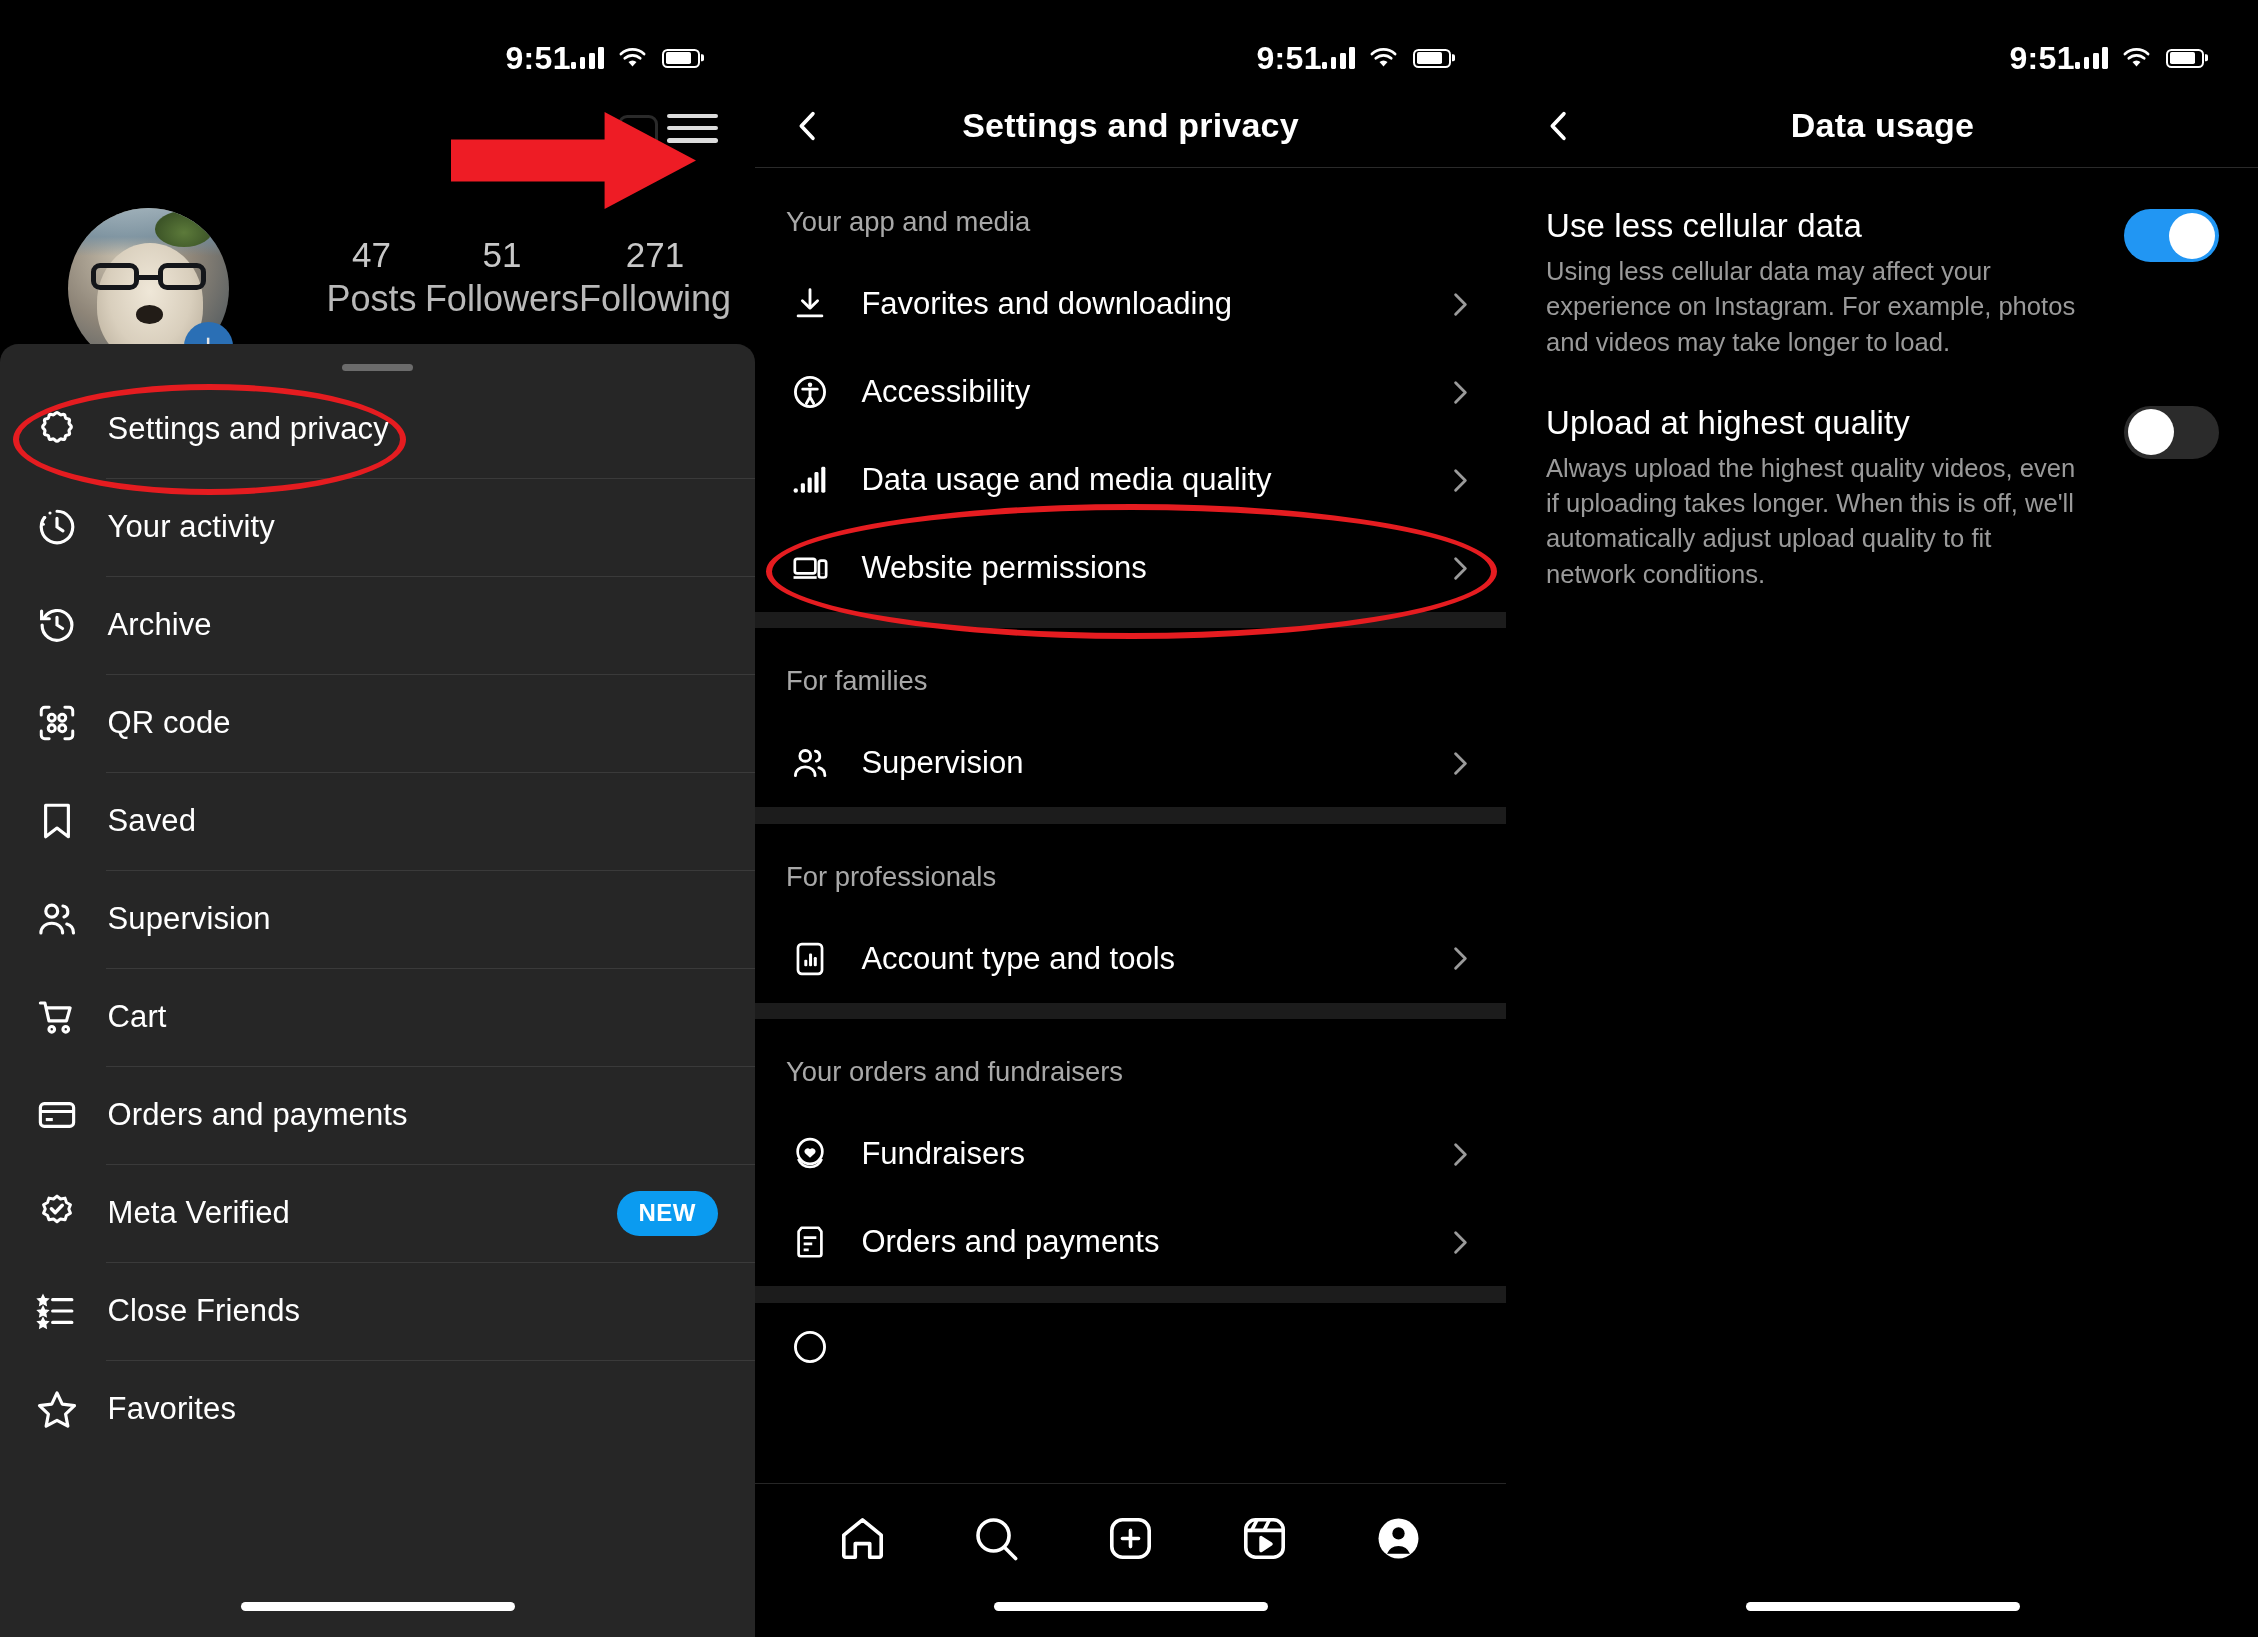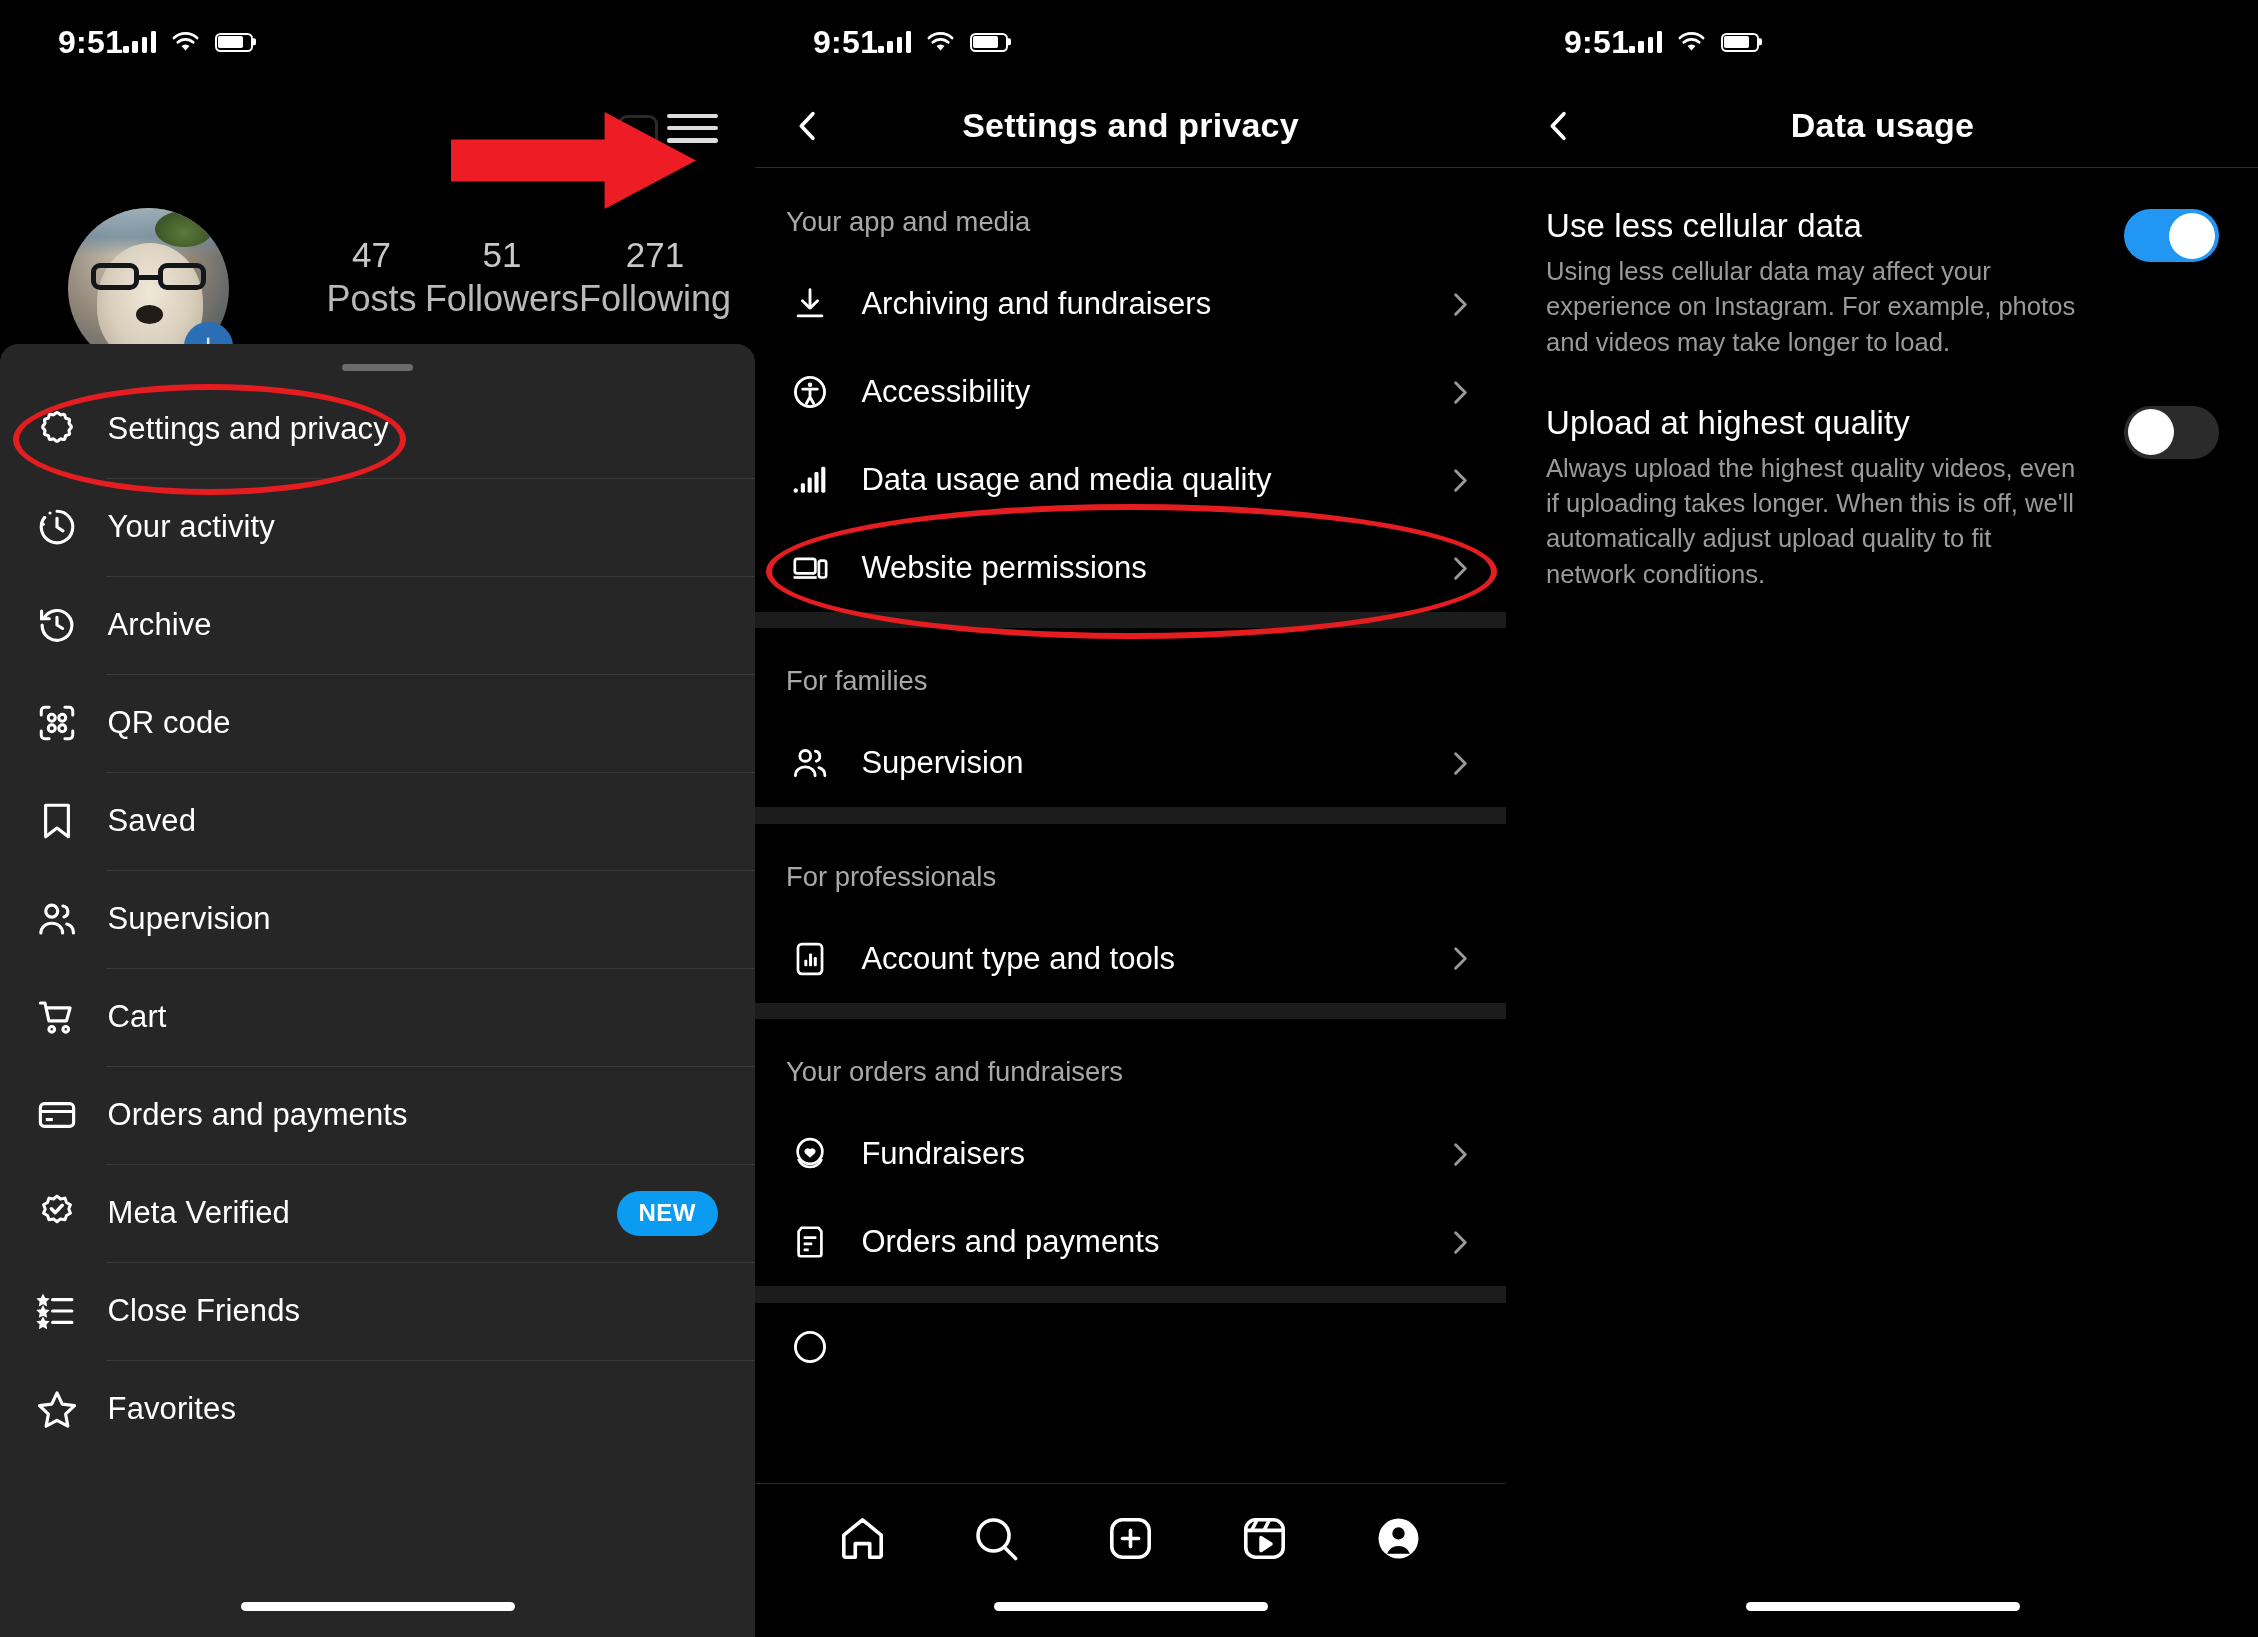--- a/index.html
+++ b/index.html
@@ -12,22 +12,22 @@
   }
 
   
   .panel{ position:relative; height:1637px; background:#000; overflow:hidden; flex:0 0 auto; }
   .panel-1{ width:755px; }
   .panel-2{ width:751px; }
   .panel-3{ width:753px; }
 
   
   .statusbar{
-    position:absolute; top:0; left:0; right:0; height:84px;
-    display:flex; align-items:center; justify-content:flex-start;
+    position:absolute; top:16px; left:0; right:0; height:84px;
+    display:flex; align-items:center; justify-content:flex-end;
     padding:0 55px 0 58px; z-index:40;
   }
   .status-time{ font-size:32px; font-weight:600; letter-spacing:0.3px; color:#fff; }
   .status-icons{ display:flex; align-items:center; gap:14.6px; }
   .sig{ display:flex; align-items:flex-end; gap:3.7px; height:22px; }
   .sig i{ display:block; width:5.5px; background:#fff; border-radius:1.4px; }
   .sig i:nth-child(1){ height:7.3px; }
   .sig i:nth-child(2){ height:12px; }
   .sig i:nth-child(3){ height:16.4px; }
   .sig i:nth-child(4){ height:22px; }
@@ -424,21 +424,21 @@
     <div class="sec-head">Your app and media</div>
 
     <div class="set-row">
       <span class="si">
         <svg width="38" height="38" viewBox="0 0 24 24" fill="none" stroke="#fff" stroke-width="1.8" stroke-linecap="round" stroke-linejoin="round">
             <path d="M12 3v11"></path>
             <path d="M7.2 10 12 14.6 16.8 10"></path>
             <path d="M4.5 19.5h15"></path>
           </svg>
       </span>
-      <span class="slbl">Archiving and fundraisers</span>
+      <span class="slbl">Favorites and downloading</span>
       <span class="chev">
         <svg width="31" height="31" viewBox="0 0 24 24" fill="none" stroke="#9a9a9a" stroke-width="2.2" stroke-linecap="round" stroke-linejoin="round">
             <path d="M9 4.5 16.5 12 9 19.5"></path>
           </svg>
       </span>
     </div>
 
     <div class="set-row">
       <span class="si">
         <svg width="38" height="38" viewBox="0 0 24 24" fill="none" stroke="#fff" stroke-width="1.8" stroke-linecap="round">

